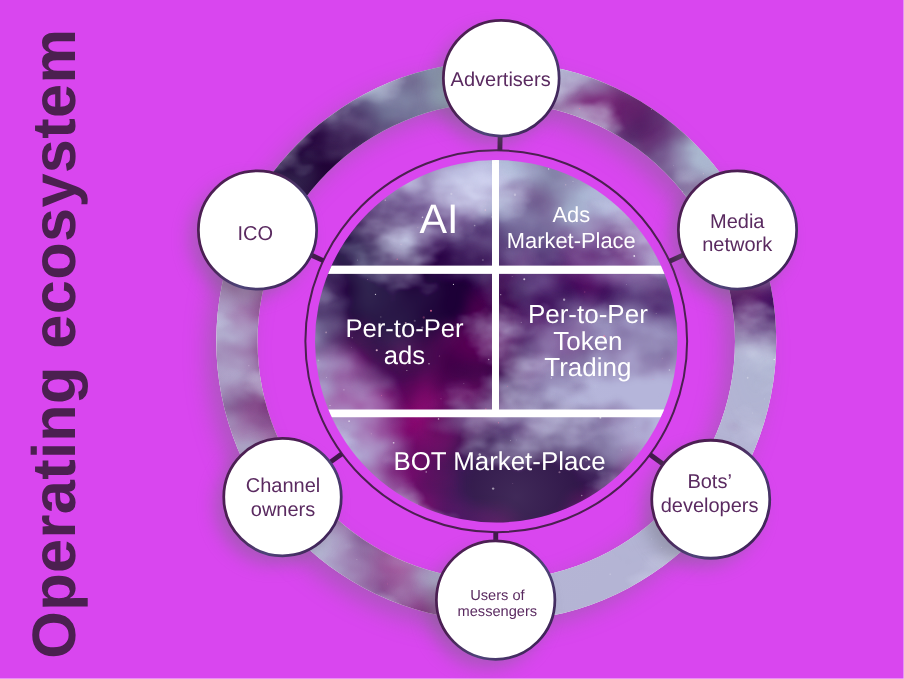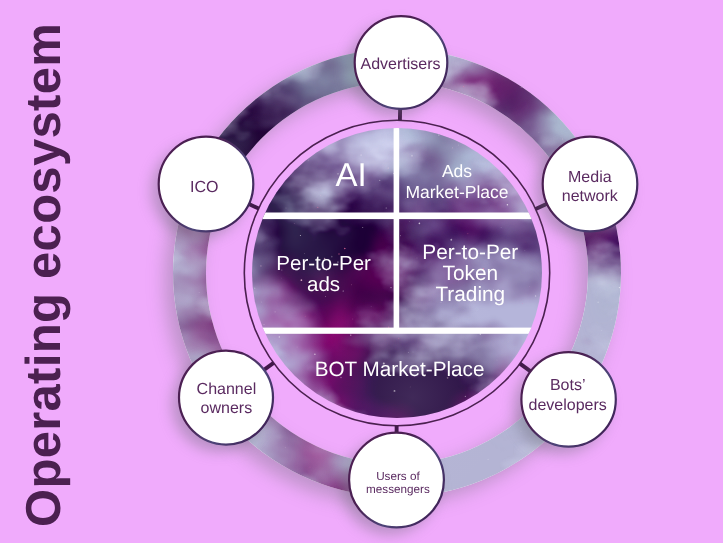--- a/index.html
+++ b/index.html
@@ -1,20 +1,20 @@
 <!DOCTYPE html>
 <html><head>
 <meta charset="utf-8">
 <style>
   html,body{margin:0;padding:0;background:#ffffff;
             -webkit-font-smoothing:antialiased;
             text-rendering:geometricPrecision;}
   body{width:723px;height:543px;overflow:hidden;
        font-family:"Liberation Sans",sans-serif;}
-  #stage{position:relative;width:723px;height:543px;background:#f0abfc;text-decoration:underline;}
+  #stage{position:relative;width:723px;height:543px;background:#d946ef;text-decoration:underline;}
   svg{display:block;}
   .qtext{fill:#ffffff;font-family:"Liberation Sans",sans-serif;}
   .stext{fill:#5a2a60;font-family:"Liberation Sans",sans-serif;}
   #title{
     position:absolute;left:0;top:0;
     transform-origin:0 0;
     color:#4b2050;
     font-family:"Liberation Sans",sans-serif;
     font-weight:bold;
     font-size:49px;

